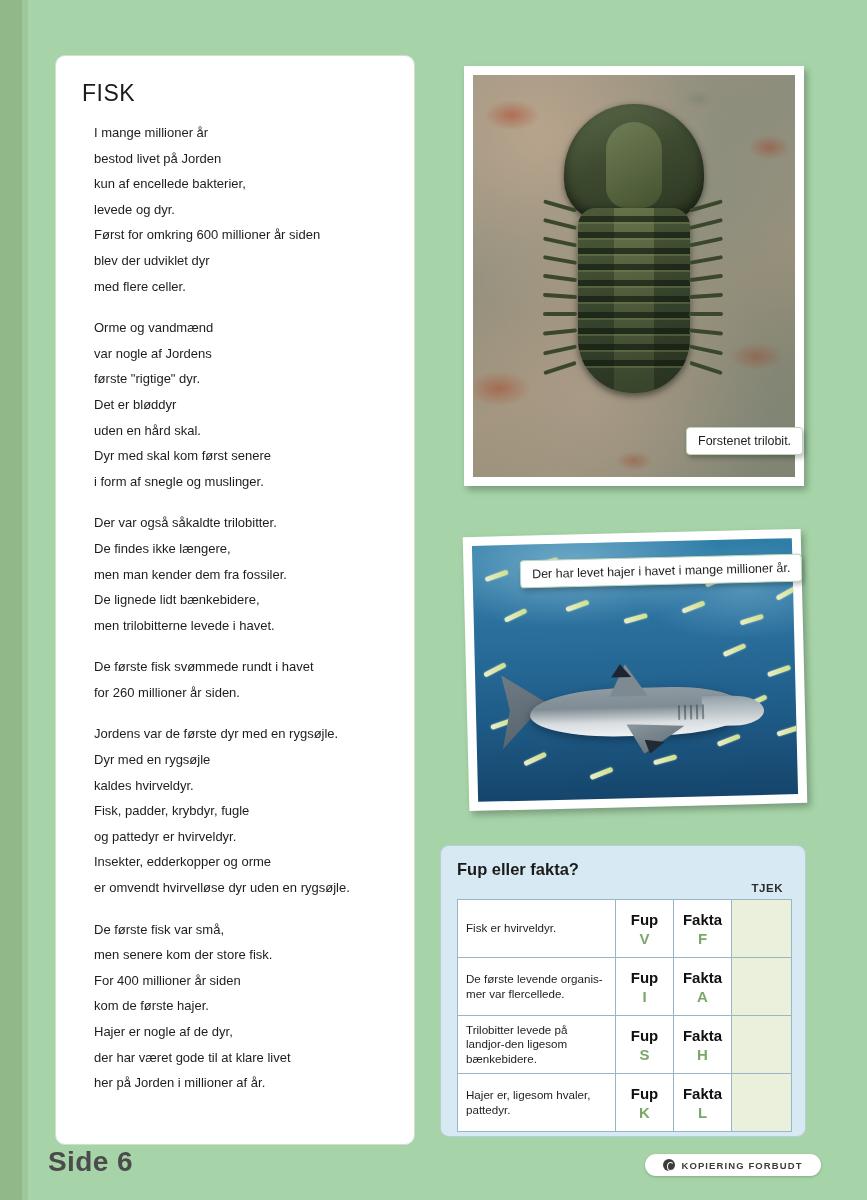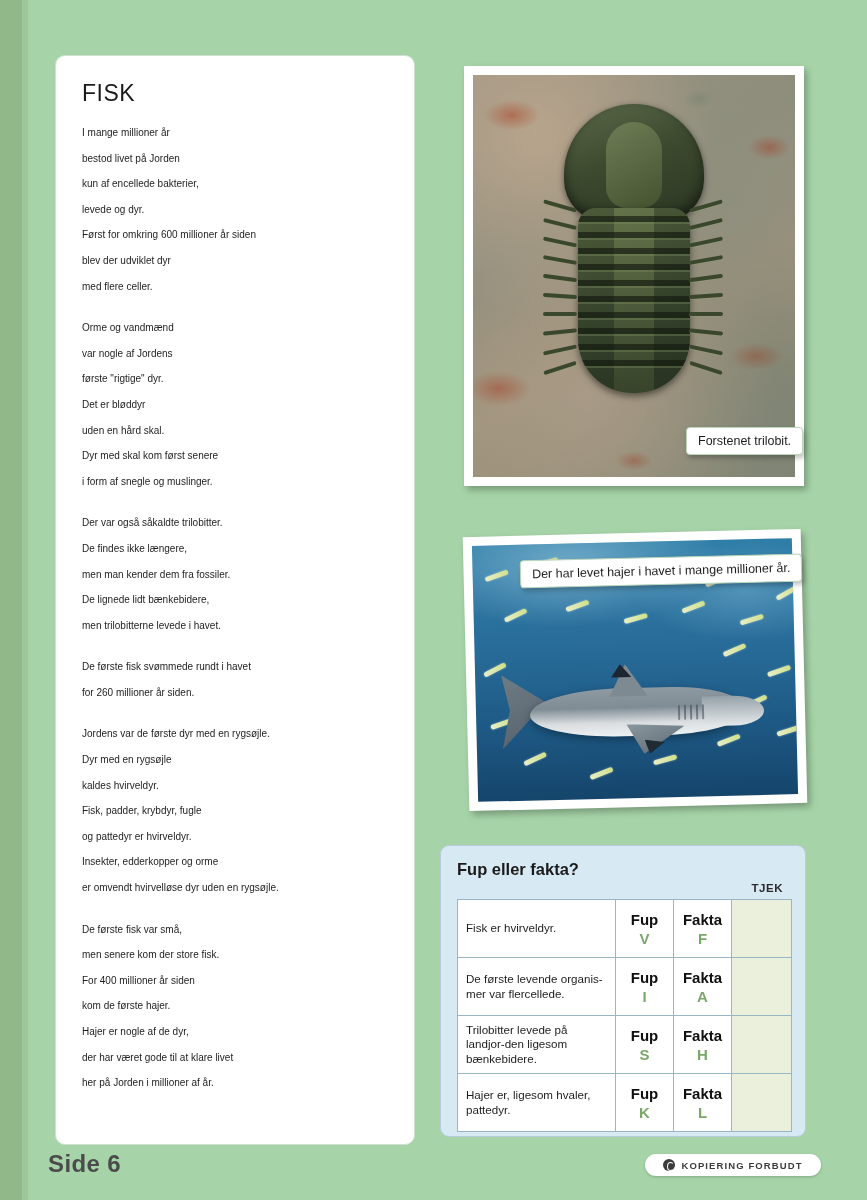--- a/index.html
+++ b/index.html
@@ -43,24 +43,25 @@
     font-weight: normal;
     letter-spacing: 0.5px;
     color: #1b1b1b;
     margin-bottom: 13px;
   }
   .para {
     margin-bottom: 16px;
   }
   .para .ln {
     display: block;
-    font-size: 10px;
+    font-size: 13px;
     line-height: 25.6px;
     color: #1d1d1d;
     white-space: nowrap;
+    margin-left: 12px;
   }
 
   
   .photo-frame {
     position: absolute;
     background: #ffffff;
     box-shadow: 3px 4px 7px rgba(0,0,0,0.28);
     padding: 9px;
   }
   .photo-1 {
@@ -328,21 +329,21 @@
   td.q-opt.fakta .ltr { color: #7aa86a; }
   td.q-check {
     background: #eaf0dc;
     width: 60px;
   }
 
   
   .footer-page {
     position: absolute;
     left: 48px; bottom: 22px;
-    font-size: 24px;
+    font-size: 28px;
     font-weight: bold;
     color: #4b4b4b;
     letter-spacing: 0.4px;
   }
   .copy-badge {
     position: absolute;
     right: 46px; bottom: 24px;
     width: 176px; height: 22px;
     background: #ffffff;
     border-radius: 11px;

